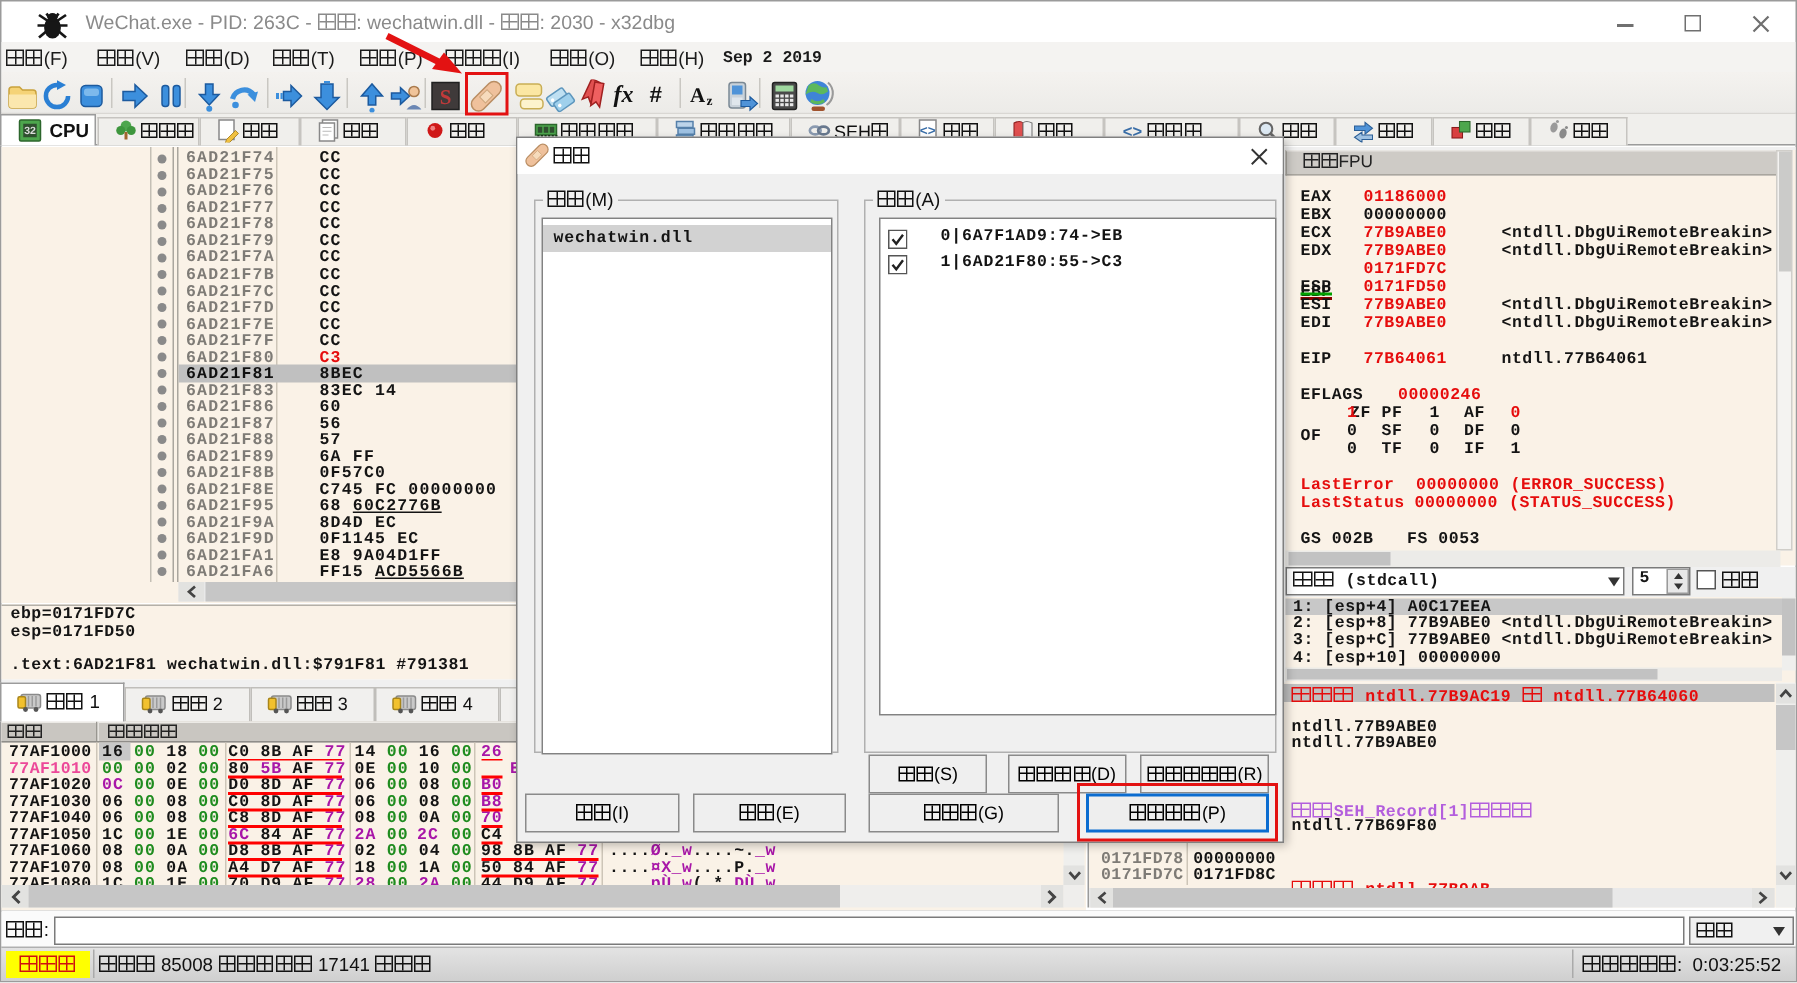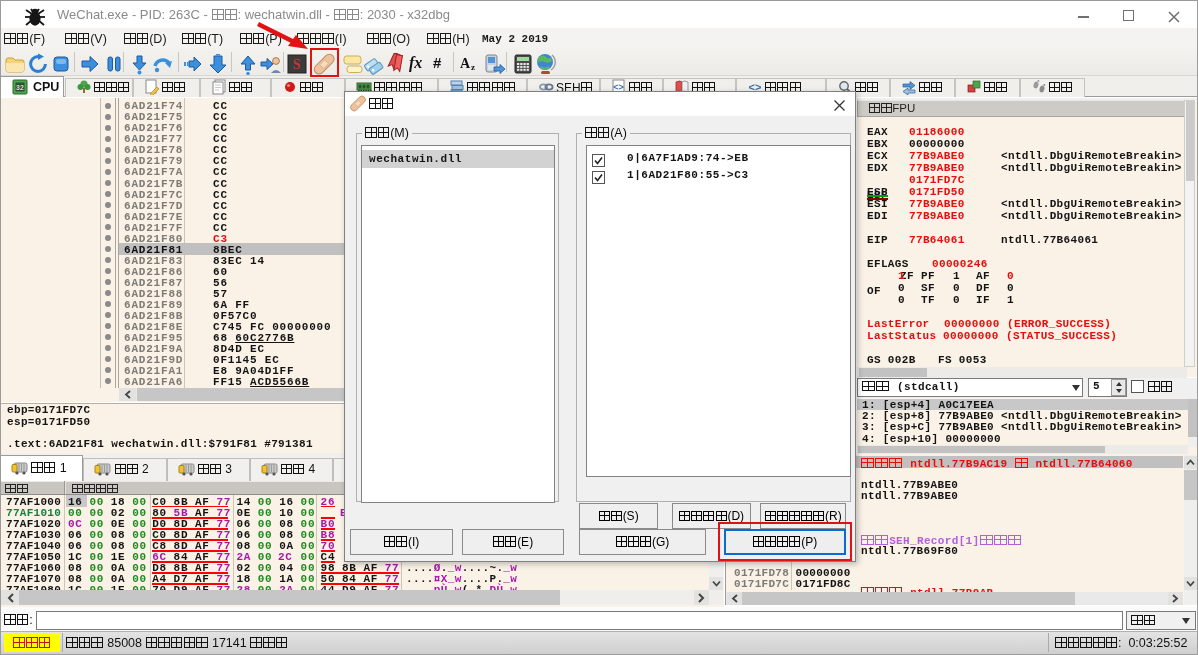--- a/index.html
+++ b/index.html
@@ -41,21 +41,21 @@
     </svg></div>
 <div class="abs" style="left:1px;top:28px;width:1196px;height:20px;background:#f4f3f1"></div>
 <div class="abs" style="left:4px;top:32px;font-size:12.5px;color:#1a1a1a;white-space:pre"><b class="cj"></b><b class="cj"></b>(F)</div>
 <div class="abs" style="left:65px;top:32px;font-size:12.5px;color:#1a1a1a;white-space:pre"><b class="cj"></b><b class="cj"></b>(V)</div>
 <div class="abs" style="left:124px;top:32px;font-size:12.5px;color:#1a1a1a;white-space:pre"><b class="cj"></b><b class="cj"></b>(D)</div>
 <div class="abs" style="left:182px;top:32px;font-size:12.5px;color:#1a1a1a;white-space:pre"><b class="cj"></b><b class="cj"></b>(T)</div>
 <div class="abs" style="left:240px;top:32px;font-size:12.5px;color:#1a1a1a;white-space:pre"><b class="cj"></b><b class="cj"></b>(P)</div>
 <div class="abs" style="left:297px;top:32px;font-size:12.5px;color:#1a1a1a;white-space:pre"><b class="cj"></b><b class="cj"></b><b class="cj"></b>(I)</div>
 <div class="abs" style="left:367px;top:32px;font-size:12.5px;color:#1a1a1a;white-space:pre"><b class="cj"></b><b class="cj"></b>(O)</div>
 <div class="abs" style="left:427px;top:32px;font-size:12.5px;color:#1a1a1a;white-space:pre"><b class="cj"></b><b class="cj"></b>(H)</div>
-<div class="abs" style="left:482px;top:33px;font-family:'Liberation Mono',monospace;font-weight:bold;font-size:11px;color:#1a1a1a;white-space:pre">May 2 2019</div>
+<div class="abs" style="left:482px;top:33px;font-family:'Liberation Mono',monospace;font-weight:bold;font-size:11px;color:#1a1a1a;white-space:pre">Sep 2 2019</div>
 <div class="abs" style="left:1px;top:48px;width:1196px;height:28px;background:linear-gradient(#f4f2ef,#ecebe8);border-bottom:1px solid #d9d7d3"></div>
 <div class="abs" style="left:74px;top:52px;width:1px;height:20px;background:#c9c7c2"></div>
 <div class="abs" style="left:123px;top:52px;width:1px;height:20px;background:#c9c7c2"></div>
 <div class="abs" style="left:178px;top:52px;width:1px;height:20px;background:#c9c7c2"></div>
 <div class="abs" style="left:231px;top:52px;width:1px;height:20px;background:#c9c7c2"></div>
 <div class="abs" style="left:283px;top:52px;width:1px;height:20px;background:#c9c7c2"></div>
 <div class="abs" style="left:453px;top:52px;width:1px;height:20px;background:#c9c7c2"></div>
 <div class="abs" style="left:506px;top:52px;width:1px;height:20px;background:#c9c7c2"></div>
 <div class="abs" style="left:4px;top:53px;width:22px;height:22px"><svg width="22" height="22">
       <path d="M2 7 q0-2 2-2 h5 l2 2 h7 q2 0 2 2 v8 q0 2-2 2 h-14 q-2 0-2-2 z" fill="#f5d377" stroke="#c9a23d"></path>
@@ -446,21 +446,21 @@
 <div class="abs" style="left:152.2px;top:496.7px"><span class="ds blk" style="letter-spacing:.7px">C0</span></div>
 <div class="abs" style="left:173.6px;top:496.7px"><span class="ds blk" style="letter-spacing:.7px">8B</span></div>
 <div class="abs" style="left:195.0px;top:496.7px"><span class="ds blk" style="letter-spacing:.7px">AF</span></div>
 <div class="abs" style="left:216.39999999999998px;top:496.7px"><span class="ds pur" style="letter-spacing:.7px">77</span></div>
 <div class="abs" style="left:236.4px;top:496.7px"><span class="ds blk" style="letter-spacing:.7px">14</span></div>
 <div class="abs" style="left:257.8px;top:496.7px"><span class="ds grn" style="letter-spacing:.7px">00</span></div>
 <div class="abs" style="left:279.2px;top:496.7px"><span class="ds blk" style="letter-spacing:.7px">16</span></div>
 <div class="abs" style="left:300.6px;top:496.7px"><span class="ds grn" style="letter-spacing:.7px">00</span></div>
 <div class="abs" style="left:320.6px;top:505.79999999999995px;width:14.399999999999999px;height:1.7px;background:#f00;z-index:1"></div>
 <div class="abs" style="left:320.6px;top:496.7px"><span class="ds pur" style="letter-spacing:.7px">26</span></div>
-<div class="abs" style="left:6px;top:507.72999999999996px;color:#15803d"><span class="mono" style="letter-spacing:.29px">77AF1010</span></div>
+<div class="abs" style="left:6px;top:507.72999999999996px;color:#ec4899"><span class="mono" style="letter-spacing:.29px">77AF1010</span></div>
 <div class="abs" style="left:68.0px;top:507.72999999999996px"><span class="ds grn" style="letter-spacing:.7px">00</span></div>
 <div class="abs" style="left:89.4px;top:507.72999999999996px"><span class="ds grn" style="letter-spacing:.7px">00</span></div>
 <div class="abs" style="left:110.8px;top:507.72999999999996px"><span class="ds blk" style="letter-spacing:.7px">02</span></div>
 <div class="abs" style="left:132.2px;top:507.72999999999996px"><span class="ds grn" style="letter-spacing:.7px">00</span></div>
 <div class="abs" style="left:152.2px;top:516.8299999999999px;width:76px;height:1.7px;background:#f00;z-index:1"></div>
 <div class="abs" style="left:152.2px;top:507.72999999999996px"><span class="ds blk" style="letter-spacing:.7px">80</span></div>
 <div class="abs" style="left:173.6px;top:507.72999999999996px"><span class="ds pur" style="letter-spacing:.7px">5B</span></div>
 <div class="abs" style="left:195.0px;top:507.72999999999996px"><span class="ds blk" style="letter-spacing:.7px">AF</span></div>
 <div class="abs" style="left:216.39999999999998px;top:507.72999999999996px"><span class="ds pur" style="letter-spacing:.7px">77</span></div>
 <div class="abs" style="left:236.4px;top:507.72999999999996px"><span class="ds blk" style="letter-spacing:.7px">0E</span></div>

